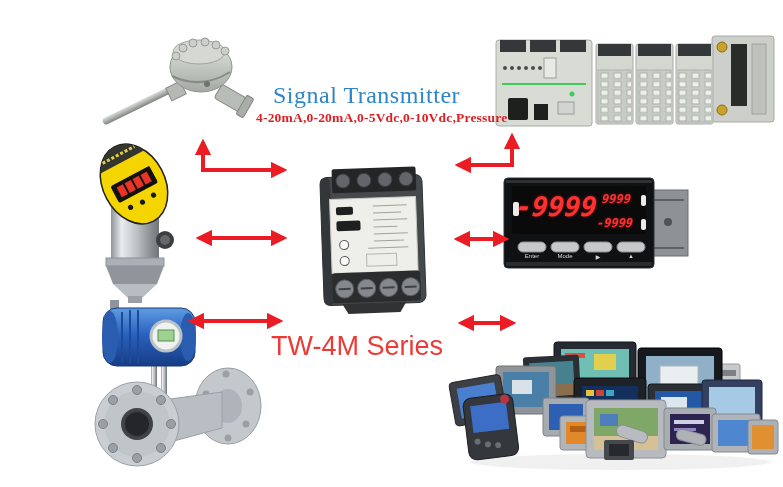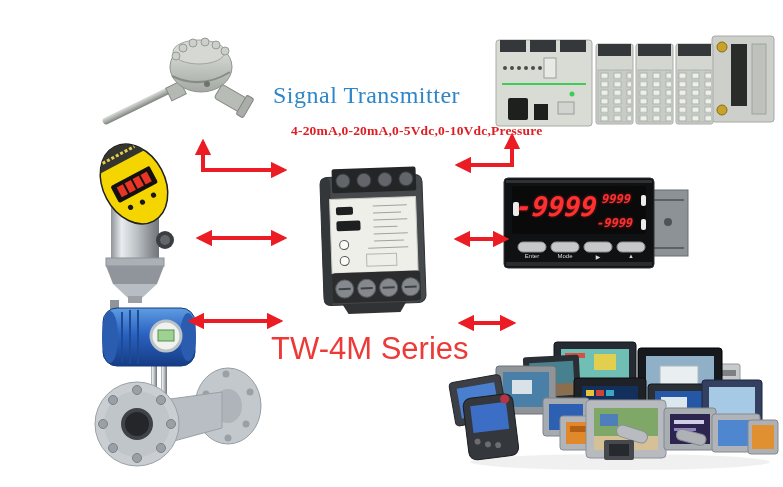--- a/index.html
+++ b/index.html
@@ -10,21 +10,21 @@
   }
   .abs { position:absolute; }
   .title {
     font-family:"Liberation Serif", serif; font-size:24px;
     color:var(--title-blue,#2E86C8); letter-spacing:.5px;
   }
   .spec {
     font-family:"Liberation Serif", serif; font-size:13.5px; font-weight:bold;
     color:var(--spec-red,#DE1E22); letter-spacing:.2px;
   }
-  .series { font-size:31px; color:var(--series-red,#ED3A36); }
+  .series { font-size:27px; color:var(--series-red,#ED3A36); }
   .seg {
     font-family:"DejaVu Sans Mono", monospace; font-weight:bold; font-style:italic;
     color:var(--meter-digit-red,#FF3030);
     text-shadow:0 0 3px rgba(255,48,48,.55);
     transform:skewX(-4deg); white-space:nowrap;
   }
   .seg-main  { font-size:27px; letter-spacing:0px; }
   .seg-small { font-size:12px; }
   .btn-label { font-size:6px; color:#d8d8d8; width:28px; text-align:center; }
   svg.layer { position:absolute; left:0; top:0; }
@@ -349,21 +349,21 @@
       <path d="M203 142 L203 170 L284 170" marker-start="url(#ah)" marker-end="url(#ah)"></path>
       <path d="M512 136 L512 165 L458 165" marker-start="url(#ah)" marker-end="url(#ah)"></path>
       <path d="M199 238 L284 238" marker-start="url(#ah)" marker-end="url(#ah)"></path>
       <path d="M457 239 L506 239" marker-start="url(#ah)" marker-end="url(#ah)"></path>
       <path d="M191 321 L280 321" marker-start="url(#ah)" marker-end="url(#ah)"></path>
       <path d="M461 323 L513 323" marker-start="url(#ah)" marker-end="url(#ah)"></path>
     </g>
   </svg>
 
   <div class="abs title" style="left:273px; top:82px;">Signal Transmitter</div>
-  <div class="abs spec" style="left:256px; top:123px;margin-left:35px;">4-20mA,0-20mA,0-5Vdc,0-10Vdc,Pressure</div>
+  <div class="abs spec" style="left:256px; top:110px;">4-20mA,0-20mA,0-5Vdc,0-10Vdc,Pressure</div>
   <div class="abs series" style="left:271px; top:331px;">TW-4M Series</div>
 
   <div class="abs seg seg-main" style="left:516px; top:191px;">-9999</div>
   <div class="abs seg seg-small" style="left:602px; top:192px;">9999</div>
   <div class="abs seg seg-small" style="left:597px; top:216px;">-9999</div>
   <div class="abs btn-label" style="left:518px; top:253px;">Enter</div>
   <div class="abs btn-label" style="left:551px; top:253px;">Mode</div>
   <div class="abs btn-label" style="left:584px; top:253px;">▶</div>
   <div class="abs btn-label" style="left:617px; top:253px;">▲</div>
 </div>

